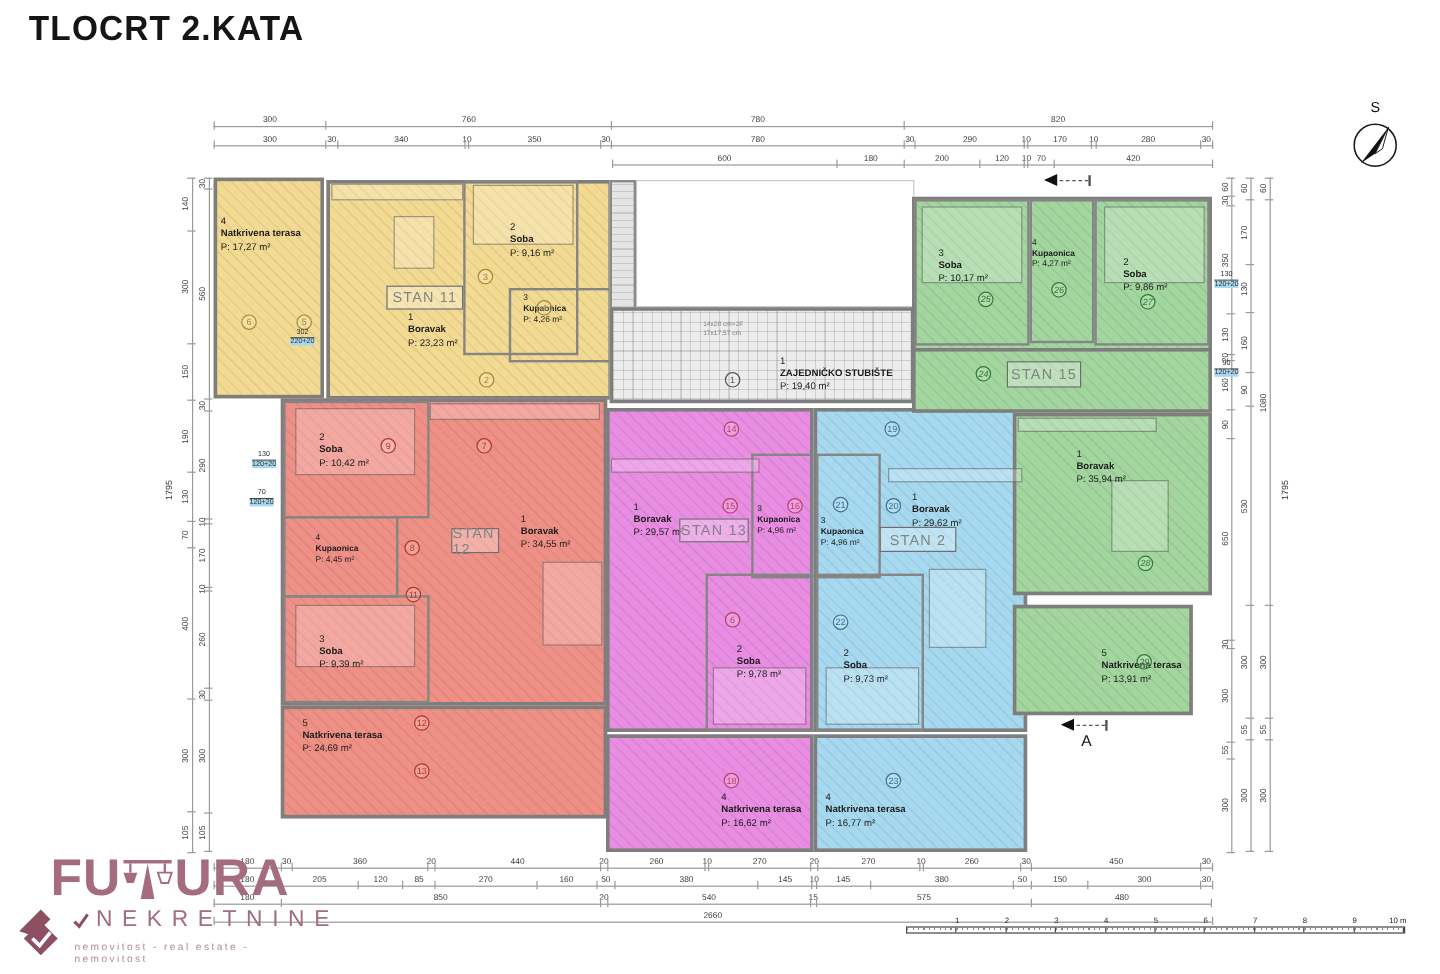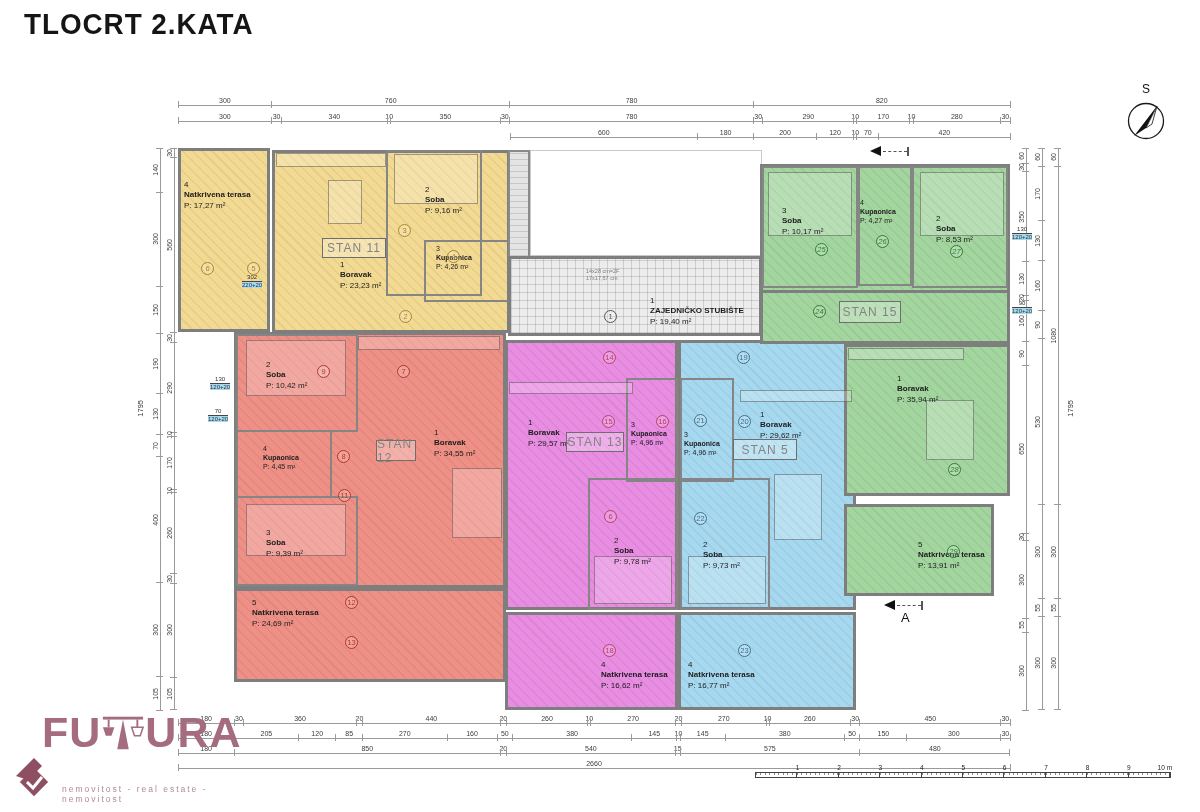--- a/index.html
+++ b/index.html
@@ -221,21 +221,21 @@
   <div class="rlabel small" style="left:684px;top:430px">
     <span>3</span>
     <span class="rl-name">Kupaonica</span>
     <span>P: 4,96 m²</span>
   </div>
   <div class="rlabel" style="left:760px;top:410px">
     <span>1</span>
     <span class="rl-name">Boravak</span>
     <span>P: 29,62 m²</span>
   </div>
-  <div class="stanbox" style="left:733px;top:439px;width:64px;height:21px">STAN 5</div>
+  <div class="stanbox" style="left:733px;top:439px;width:64px;height:21px">STAN 2</div>
   <div class="rlabel" style="left:703px;top:540px">
     <span>2</span>
     <span class="rl-name">Soba</span>
     <span>P: 9,73 m²</span>
   </div>
   <div class="rlabel" style="left:688px;top:660px">
     <span>4</span>
     <span class="rl-name">Natkrivena terasa</span>
     <span>P: 16,77 m²</span>
   </div>
@@ -246,21 +246,21 @@
     <span>P: 10,17 m²</span>
   </div>
   <div class="rlabel small" style="left:860px;top:198px">
     <span>4</span>
     <span class="rl-name">Kupaonica</span>
     <span>P: 4,27 m²</span>
   </div>
   <div class="rlabel" style="left:936px;top:214px">
     <span>2</span>
     <span class="rl-name">Soba</span>
-    <span>P: 8,53 m²</span>
+    <span>P: 9,86 m²</span>
   </div>
   <div class="stanbox" style="left:839px;top:301px;width:62px;height:22px">STAN 15</div>
   <div class="rlabel" style="left:897px;top:374px">
     <span>1</span>
     <span class="rl-name">Boravak</span>
     <span>P: 35,94 m²</span>
   </div>
   <div class="rlabel" style="left:918px;top:540px">
     <span>5</span>
     <span class="rl-name">Natkrivena terasa</span>
@@ -751,16 +751,22 @@
       <svg width="44" height="40" viewBox="0 0 46 40" fill="#a56c80">
         <rect x="2" y="4" width="42" height="3"></rect>
         <polygon points="23,7 17,38 29,38"></polygon>
         <rect x="7" y="7" width="2" height="8"></rect>
         <polygon points="2,15 14,15 11,24 5,24"></polygon>
         <rect x="37" y="7" width="2" height="8"></rect>
         <polygon points="32,15 44,15 41,24 35,24" fill="none" stroke="#a56c80" stroke-width="1.6"></polygon>
       </svg>
       <span>URA</span>
     </div>
+    <div class="logo-row2">
+      <svg width="15" height="15" viewBox="0 0 15 15">
+        <polyline points="2,8 6,12 13,2" stroke="#8e4f63" stroke-width="2.5" fill="none"></polyline>
+      </svg>
+      <span>NEKRETNINE</span>
+    </div>
     <div class="logo-row3">nemovitost - real estate - nemovitost</div>
   </div>
 
 </div>
 
 </body></html>

